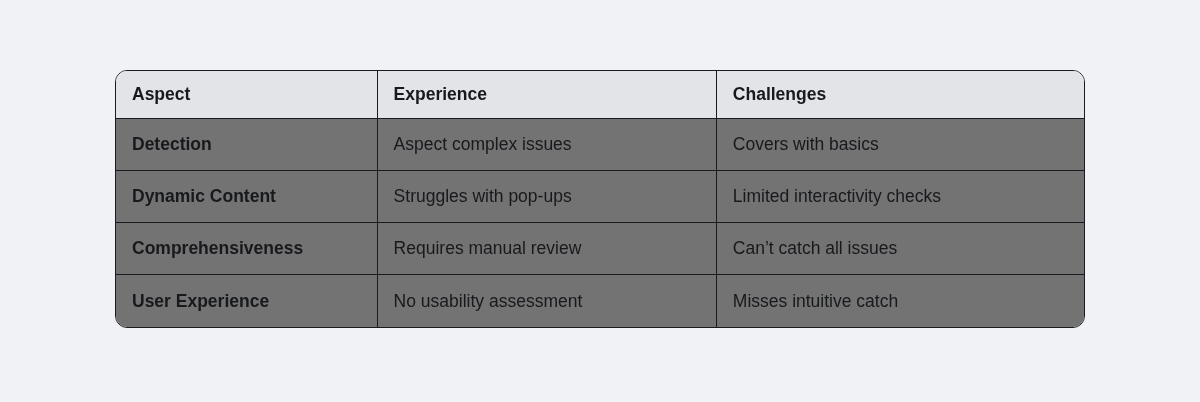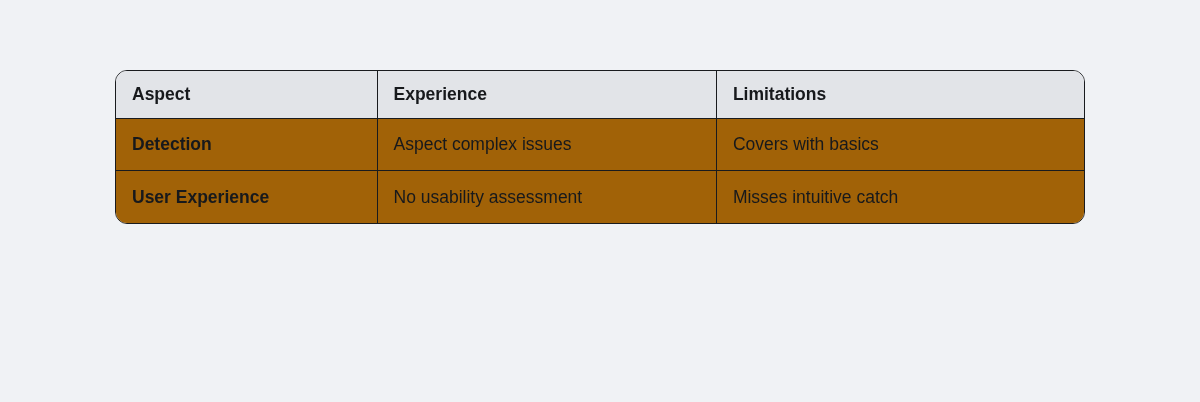--- a/index.html
+++ b/index.html
@@ -40,48 +40,58 @@
     white-space: nowrap;
   }
   .comparison-table th:last-child,
   .comparison-table td:last-child { border-right: none; }
   .comparison-table tr:last-child td { border-bottom: none; }
   .comparison-table thead th {
     background: #e2e4e8;
     font-weight: bold;
     height: 48px;
   }
-  .comparison-table tbody td { height: 52px; background: #a16207; }
+  .comparison-table tbody td { height: 52px; background: #737373; }
   .comparison-table td.aspect-cell { font-weight: bold; }
   .col-aspect { width: 262px; }
   .col-challenges { width: 340px; }
   .col-limitations { width: 368px; }
 </style>
 </head>
 <body>
 
 <div class="canvas">
   <table class="comparison-table">
     <colgroup>
       <col class="col-aspect">
       <col class="col-challenges">
       <col class="col-limitations">
     </colgroup>
     <thead>
       <tr>
         <th>Aspect</th>
         <th>Experience</th>
-        <th>Limitations</th>
+        <th>Challenges</th>
       </tr>
     </thead>
     <tbody>
       <tr>
         <td class="aspect-cell">Detection</td>
         <td>Aspect complex issues</td>
         <td>Covers with basics</td>
+      </tr>
+      <tr>
+        <td class="aspect-cell">Dynamic Content</td>
+        <td>Struggles with pop-ups</td>
+        <td>Limited interactivity checks</td>
+      </tr>
+      <tr>
+        <td class="aspect-cell">Comprehensiveness</td>
+        <td>Requires manual review</td>
+        <td>Can’t catch all issues</td>
       </tr>
       <tr>
         <td class="aspect-cell">User Experience</td>
         <td>No usability assessment</td>
         <td>Misses intuitive catch</td>
       </tr>
     </tbody>
   </table>
 </div>
 

